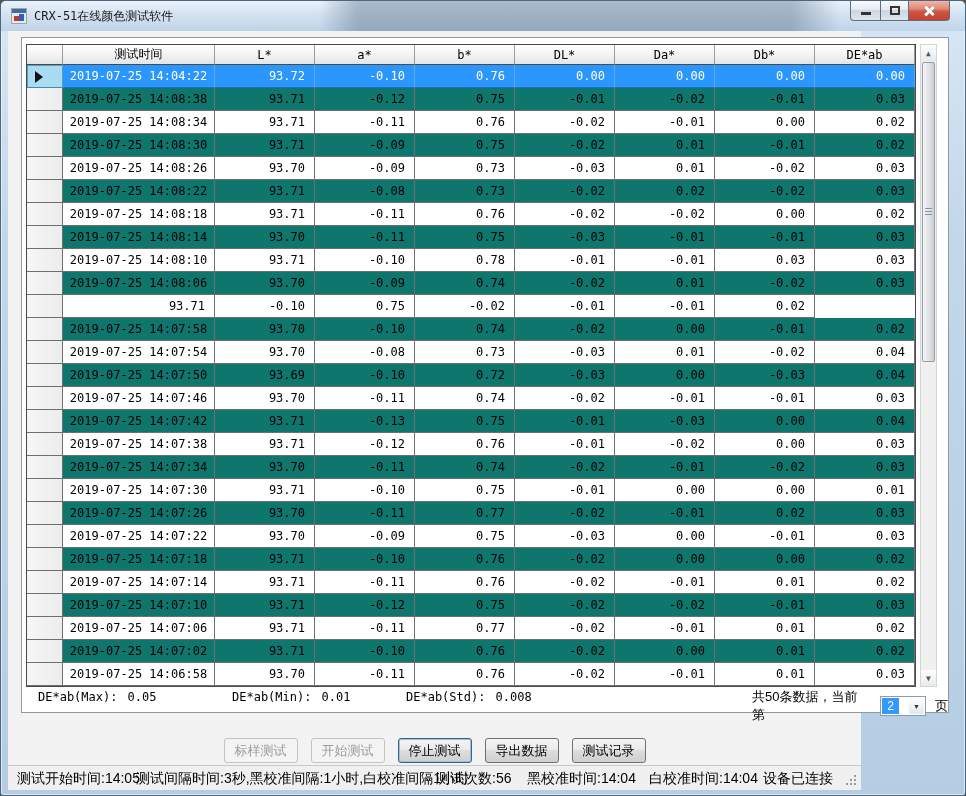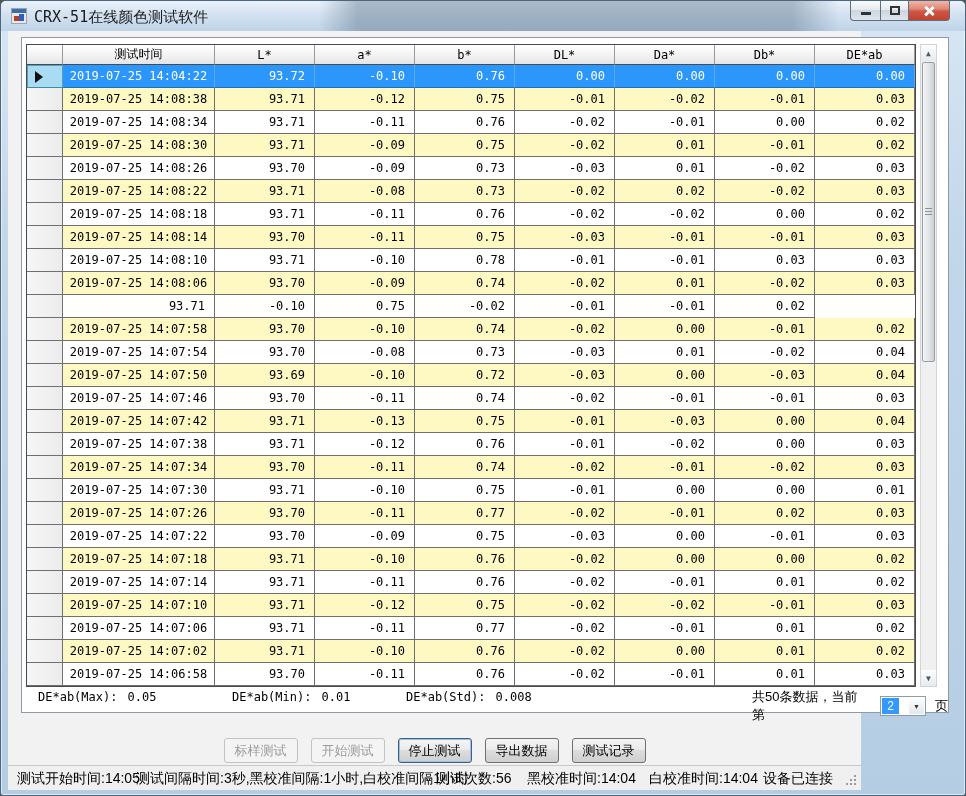--- a/index.html
+++ b/index.html
@@ -18,21 +18,21 @@
     position:absolute; left:0; top:0; width:100%; height:30px;
     background:
       linear-gradient(90deg, rgba(96,118,140,0) 33%, rgba(96,118,140,.45) 37%, rgba(96,118,140,.45) 82%, rgba(96,118,140,0) 87%),
       linear-gradient(180deg,#EAF2FA 0%,#D3E2F1 45%,#BFD4E8 100%);
   }
   .app-icon{ position:absolute; left:10px; top:7px; width:16px; height:16px;
     background:#E8E8E8; border:1px solid #9AA5B0; }
   .app-icon .bar{ position:absolute; left:0; top:0; width:100%; height:4px; background:#3A6EA5; }
   .app-icon .sq-red{ position:absolute; left:2px; bottom:2px; width:5px; height:5px; background:#C03A2B; }
   .app-icon .sq-blue{ position:absolute; right:2px; bottom:2px; width:5px; height:7px; background:#2B5FC0; }
-  .title-text{ position:absolute; left:33px; top:7px; font-size:15px; color:#1A1A1A; }
+  .title-text{ position:absolute; left:33px; top:7px; font-size:12px; color:#1A1A1A; }
 
   .win-btns{ position:absolute; right:15px; top:0; display:flex; }
   .win-btn{
     height:20px; border:1px solid #5E6F80; border-top:none;
     background:linear-gradient(180deg,#FBFCFD 0%,#E4EAF0 45%,#CDD7E0 50%,#DDE5EC 100%);
     display:flex; align-items:center; justify-content:center; position:relative; cursor:default;
   }
   .btn-min{ width:30px; border-radius:0 0 0 4px; border-right:none; }
   .btn-max{ width:28px; border-right:none; }
   .btn-close{ width:42px; border-radius:0 0 4px 0;
@@ -54,21 +54,21 @@
 
   
   .grid{ position:absolute; left:4px; top:6px; width:890px; height:643px;
     border:1px solid #4A4A4A; background:#CFCFCF; overflow:hidden; }
   .grid-row,.grid-head{ display:grid; grid-template-columns:36px 152px repeat(7,100px); }
   .grid-head{ height:20px;
     background:linear-gradient(180deg,#FFFFFF 0%,#F2F2F2 55%,#E2E2E2 100%); }
   .grid-head .cell{ border-right:1px solid #9B9B9B; border-bottom:1px solid #4A4A4A;
     display:flex; align-items:center; justify-content:center; font-size:12px; color:#000; }
   .grid-row{ height:23px; background:#FFF; }
-  .grid-row.alt{ background:#fef9c3; }
+  .grid-row.alt{ background:#0f766e; }
   .grid-row .cell{ border-right:1px solid #6F6F6F; border-bottom:1px solid #6F6F6F;
     font-size:12px; color:#000; display:flex; align-items:center; overflow:hidden; white-space:nowrap; }
   .cell.c-time{ justify-content:center; }
   .cell.c-num{ justify-content:flex-end; padding-right:9px; }
   .cell.rowhead{ background:linear-gradient(90deg,#F6F6F6,#ECECEC); border-right:1px solid #6F6F6F; position:relative; }
   .grid-row.selected{ background:#2B97FD; }
   .grid-row.selected .cell{ color:#FFF; border-right:1px solid #5FA8E8; border-bottom:1px solid #1F6FC0; }
   .grid-row.selected .cell.rowhead{ background:#A9DCF2; border:1px solid #55A0BE; border-bottom:1px solid #3E8CAC; }
   .pointer{ position:absolute; left:7px; top:5px; width:0; height:0;
     border-left:8px solid #111; border-top:6px solid transparent; border-bottom:6px solid transparent; }

